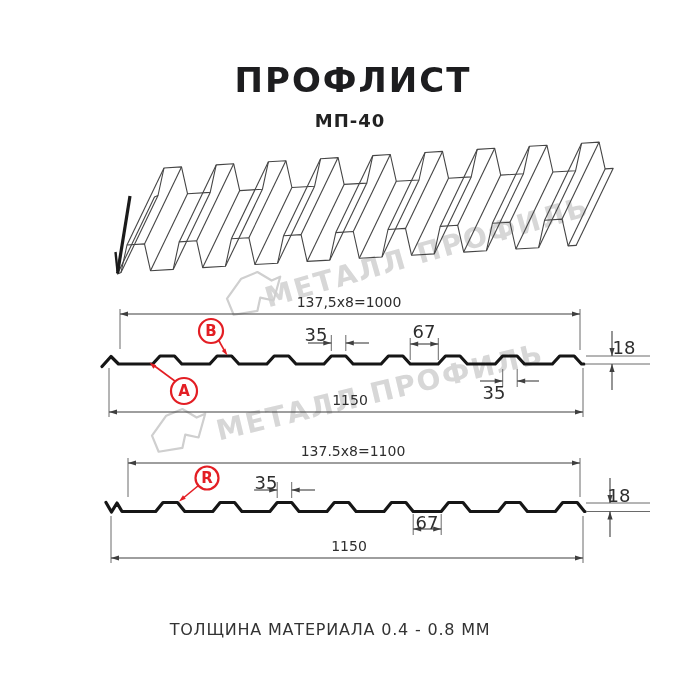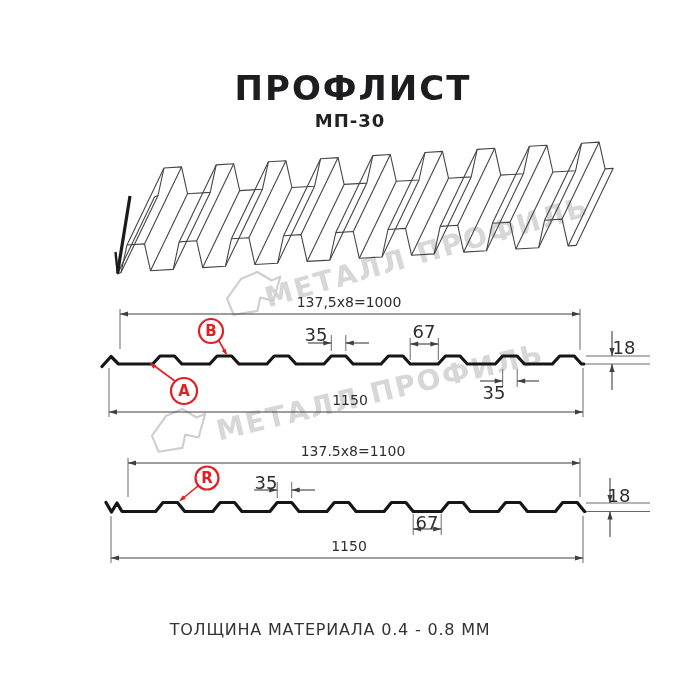--- a/index.html
+++ b/index.html
@@ -142,22 +142,22 @@
       <circle cx="211" cy="331" r="12" stroke="#e31e24" stroke-width="2.2" fill="none"></circle>
       <circle cx="207" cy="478" r="11.5" stroke="#e31e24" stroke-width="2.2" fill="none"></circle>
       <line x1="175.5" y1="381.5" x2="152.5" y2="364.5" stroke="#e31e24" stroke-width="1.6"></line>
       <path d="M149.5 362.5 L156.27644384314326 365.314215492944 L153.44817836052246 368.6848110426675 Z" stroke="none" stroke-width="0" fill="#e31e24" stroke-linejoin="round" stroke-linecap="round"></path>
       <line x1="218.5" y1="340" x2="225.5" y2="352.5" stroke="#e31e24" stroke-width="1.6"></line>
       <path d="M227.5 355.5 L221.76176701608367 350.92696137975037 L225.40953233532585 348.4665126044791 Z" stroke="none" stroke-width="0" fill="#e31e24" stroke-linejoin="round" stroke-linecap="round"></path>
       <line x1="198.5" y1="485.5" x2="181.5" y2="499.5" stroke="#e31e24" stroke-width="1.6"></line>
       <path d="M179 501.5 L182.94817836052246 495.3151889573325 L185.77644384314326 498.685784507056 Z" stroke="none" stroke-width="0" fill="#e31e24" stroke-linejoin="round" stroke-linecap="round"></path>
     </svg>
 
-  <span class="abs txt title" style="left:353px;top:88px;">ПРОФЛИСТ</span>
-  <span class="abs txt subtitle" style="left:350px;top:120px;">МП-30</span>
+  <span class="abs txt title" style="left:353px;top:80px;">ПРОФЛИСТ</span>
+  <span class="abs txt subtitle" style="left:350px;top:120px;">МП-40</span>
 
   <span class="abs txt dim" style="left:349px;top:302px;">137,5x8=1000</span>
   <span class="abs txt dim-sm" style="left:316px;top:334px;">35</span>
   <span class="abs txt dim-sm" style="left:424px;top:331px;">67</span>
   <span class="abs txt dim-sm" style="left:624px;top:347px;">18</span>
   <span class="abs txt dim-sm" style="left:494px;top:392px;">35</span>
   <span class="abs txt dim" style="left:350px;top:400px;">1150</span>
   <span class="abs txt callout" style="left:211px;top:331px;">B</span>
   <span class="abs txt callout" style="left:184px;top:391px;">A</span>
 

